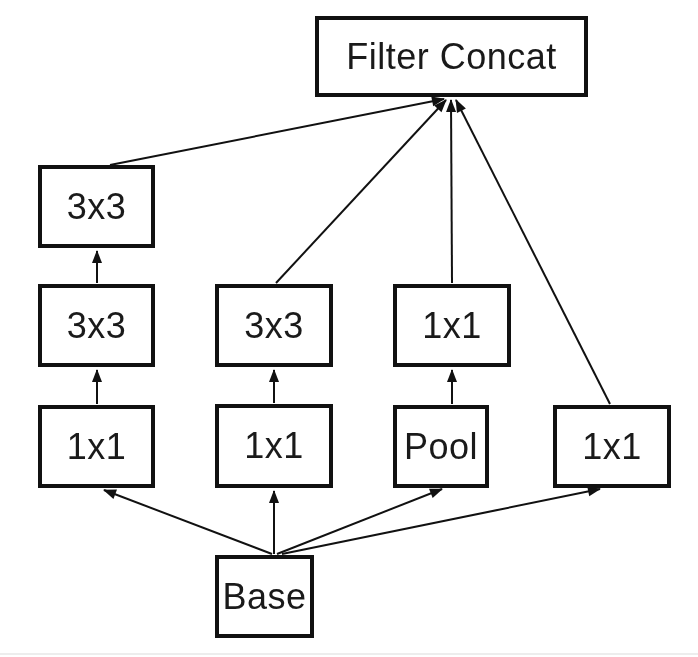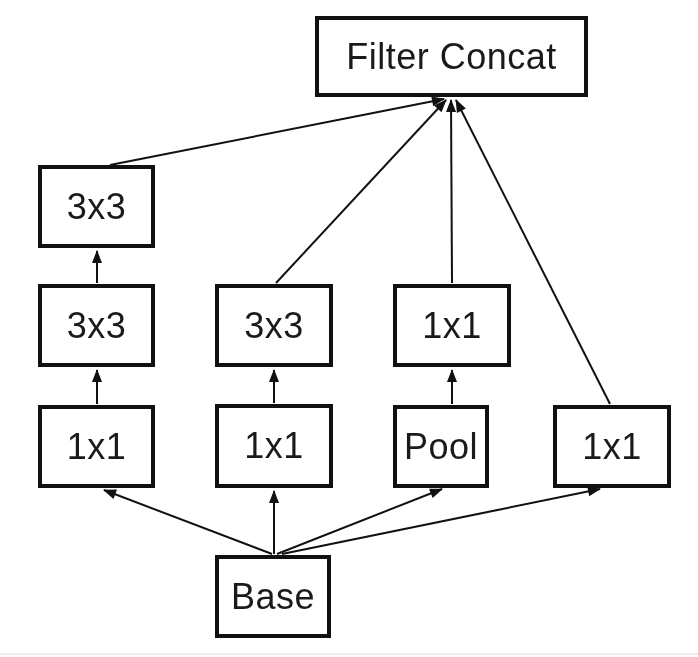--- a/index.html
+++ b/index.html
@@ -38,21 +38,21 @@
   }
   .n-concat { left: 315px; top: 16px;  width: 273px; height: 81px; }
   .n-b1-3x3-top { left: 38px;  top: 165px; width: 117px; height: 83px; }
   .n-b1-3x3 { left: 38px;  top: 284px; width: 117px; height: 83px; }
   .n-b1-1x1 { left: 38px;  top: 405px; width: 117px; height: 83px; }
   .n-b2-3x3 { left: 215px; top: 284px; width: 118px; height: 83px; }
   .n-b2-1x1 { left: 215px; top: 404px; width: 118px; height: 84px; }
   .n-b3-1x1 { left: 393px; top: 284px; width: 118px; height: 83px; }
   .n-b3-pool { left: 393px; top: 405px; width: 96px; height: 83px; }
   .n-b4-1x1 { left: 553px; top: 405px; width: 118px; height: 83px; }
-  .n-base { left: 215px; top: 555px; width: 116px; height: 83px; }
+  .n-base { left: 215px; top: 555px; width: 99px; height: 83px; }
   .bottom-strip {
     position: absolute;
     left: 0;
     right: 0;
     bottom: 2px;
     height: 2px;
     background: #ededed;
   }
 </style>
 </head>

